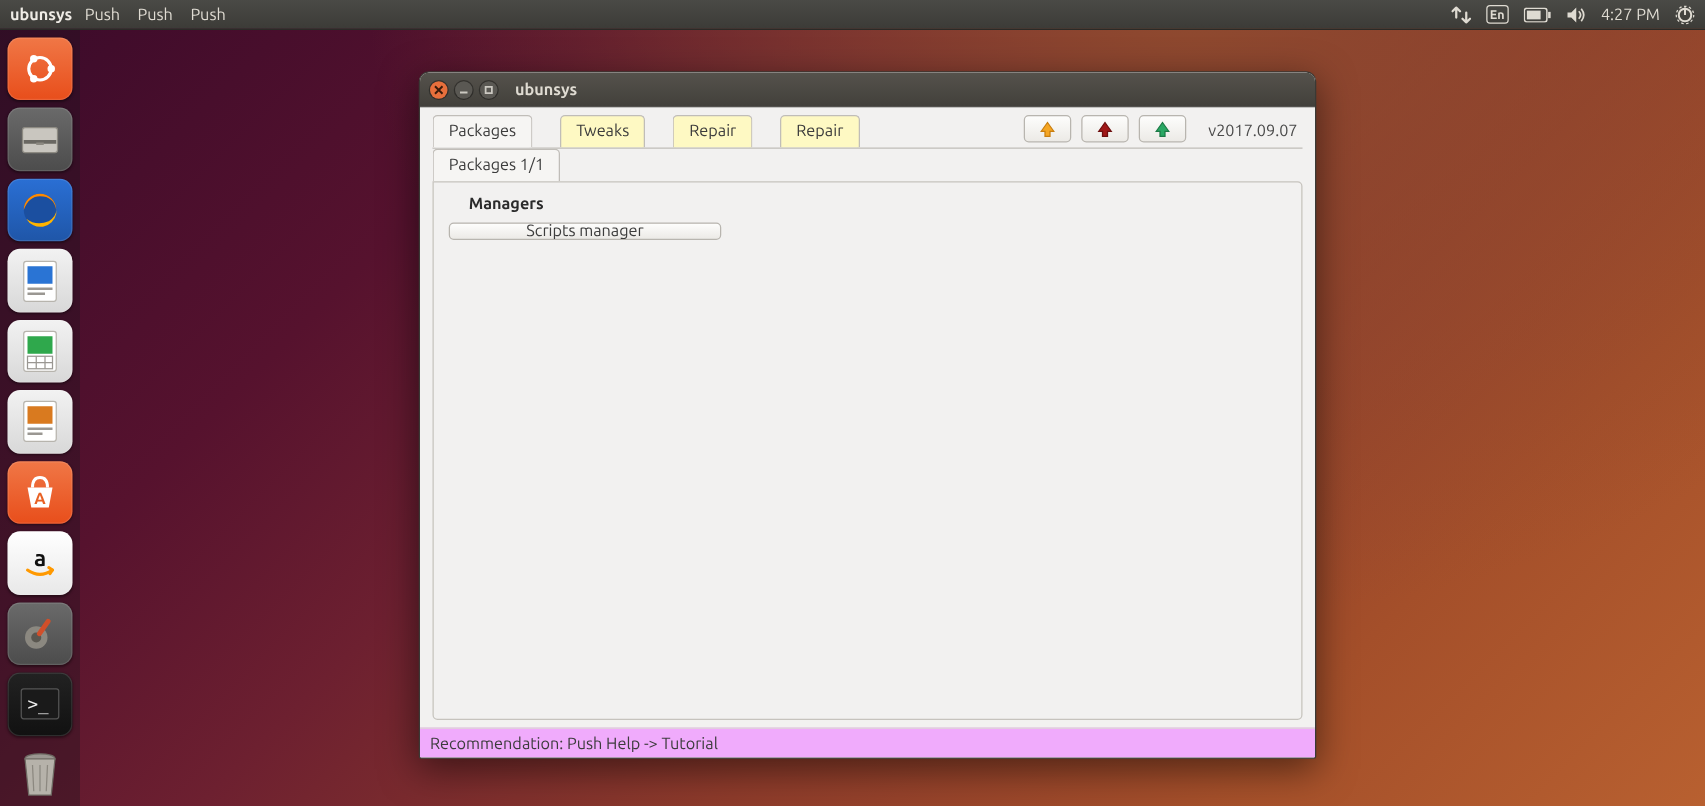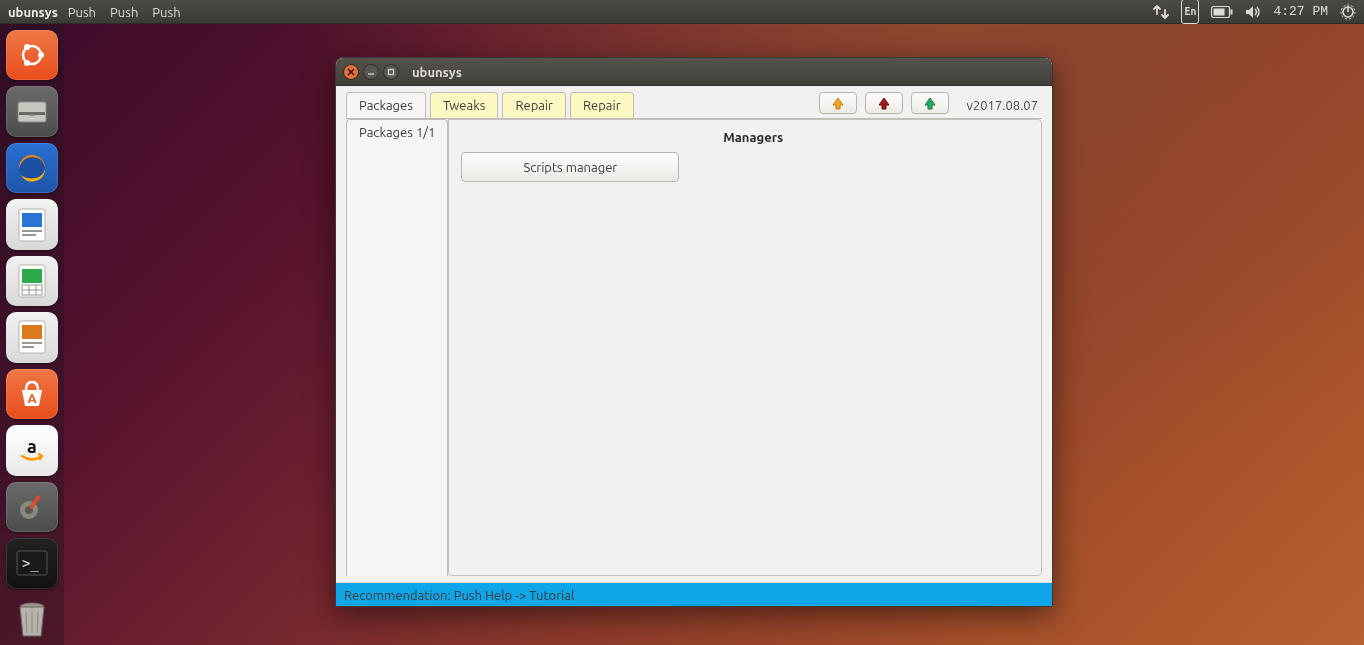--- a/index.html
+++ b/index.html
@@ -22,26 +22,26 @@
     display:flex; align-items:center; padding:0 8px;
     border-bottom:1px solid #2b2a27;
     z-index:50;
   }
   .menubar .app-name { font-weight:bold; color:#efece6; margin-right:10px; }
   .menubar .menu-item { margin-right:14px; cursor:default; }
   .menubar .spacer { flex:1; }
   .menubar .indicator { margin-left:12px; display:flex; align-items:center; color:#dfdbd2; }
   .menubar svg { display:block; }
   .ind-en {
-    width:18px; height:25px;
+    width:18px; height:15px;
     border:1px solid #dfdbd2; border-radius:3px;
     font-size:10px; display:flex; align-items:center; justify-content:center;
     font-weight:bold;
   }
-  .ind-time { font-size:13px;font-family:Liberation Mono, monospace; }
+  .ind-time { font-size:13px; }
 
   
   .launcher {
     position:absolute; left:0; top:24px; bottom:0; width:64px;
     background: rgba(30,20,28,0.35);
     display:flex; flex-direction:column; align-items:center;
     padding-top:6px; gap:6px;
     z-index:40;
   }
   .launcher-tile {
@@ -92,21 +92,21 @@
   }
   .btn-close { background:#e76f3c; }
   .btn-min   { background:#5a5853; }
   .btn-max   { background:#5a5853; }
 
   .toolbar-row {
     display:flex; align-items:flex-end;
     padding:6px 10px 0 10px;
     background:#f2f1f0;
   }
-  .tabs { display:flex; gap:4px; }
+  .tabs { display:flex; gap:22px; }
   .tab {
     padding:5px 12px 6px;
     font-size:13px; color:#3c3c3c;
     border:1px solid #c0bdb8;
     border-bottom:none;
     border-radius:4px 4px 0 0;
     background:#fef9c3;
     cursor:default;
   }
   .tab.active {
@@ -122,21 +122,21 @@
     display:flex; align-items:center; justify-content:center;
   }
   .version { font-size:13px; color:#4a4a4a; padding-bottom:6px; padding-right:4px; }
 
   .tab-strip-border {
     height:1px; background:#c0bdb8; margin:0 10px;
   }
 
   .inner-area {
     flex:1; margin:0 10px 6px 10px;
-    display:flex; flex-direction:row;text-align:center;
+    display:flex; flex-direction:column;
   }
   .subtab-row { display:flex; }
   .subtab {
     padding:5px 12px 6px;
     font-size:13px; color:#3c3c3c;
     border:1px solid #c0bdb8;
     border-bottom:none;
     border-radius:4px 4px 0 0;
     background:#f6f5f3;
   }
@@ -145,34 +145,34 @@
     border:1px solid #c6c3bd;
     border-radius:0 4px 4px 4px;
     background:#f2f1f0;
     padding:10px 12px;
     overflow-y:auto;
   }
   .content-box h4 {
     font-size:13px; font-weight:bold; color:#2b2b2b; margin-bottom:8px;margin-left:16px;
   }
   .scripts-btn {
-    width:218px; height:30px;
+    width:218px; height:14px;
     border:1px solid #b8b5af; border-radius:4px;
     background:linear-gradient(#fdfdfc,#eceae6);
     font-size:13px; color:#3c3c3c;
     display:flex; align-items:center; justify-content:center;
   }
 
   .statusbar {
     height:24px;
     padding:0 8px;
     font-size:13px; color:#3c3c3c;
     display:flex; align-items:center;
     border-top:1px solid #dcd9d3;
-    background:#0ea5e9;
+    background:#f0abfc;
   }
 </style>
 </head>
 <body>
 
 <div class="wallpaper"></div>
 
 <div class="menubar">
   <span class="app-name">ubunsys</span>
   <span class="menu-item">Push</span>
@@ -337,21 +337,21 @@
         <svg width="14" height="14" viewBox="0 0 14 14">
             <path d="M7 2 L12 9 L9 9 L9 13 L5 13 L5 9 L2 9 Z" fill="#a01818" stroke="#6e0f0f"></path>
           </svg>
       </div>
       <div class="arrow-btn">
         <svg width="14" height="14" viewBox="0 0 14 14">
             <path d="M7 2 L12 9 L9 9 L9 13 L5 13 L5 9 L2 9 Z" fill="#2aa864" stroke="#1d7a47"></path>
           </svg>
       </div>
     </div>
-    <span class="version">v2017.08.07</span>
+    <span class="version">v2017.09.07</span>
   </div>
   <div class="tab-strip-border"></div>
 
   <div class="inner-area">
     <div class="subtab-row">
       <div class="subtab">Packages 1/1</div>
     </div>
     <div class="content-box">
       <h4>Managers</h4>
       <div class="scripts-btn">Scripts manager</div>

